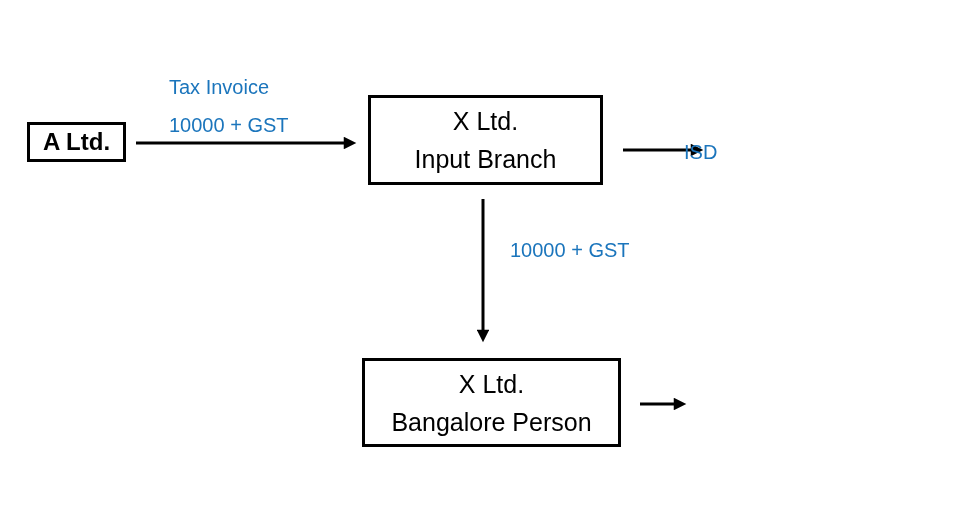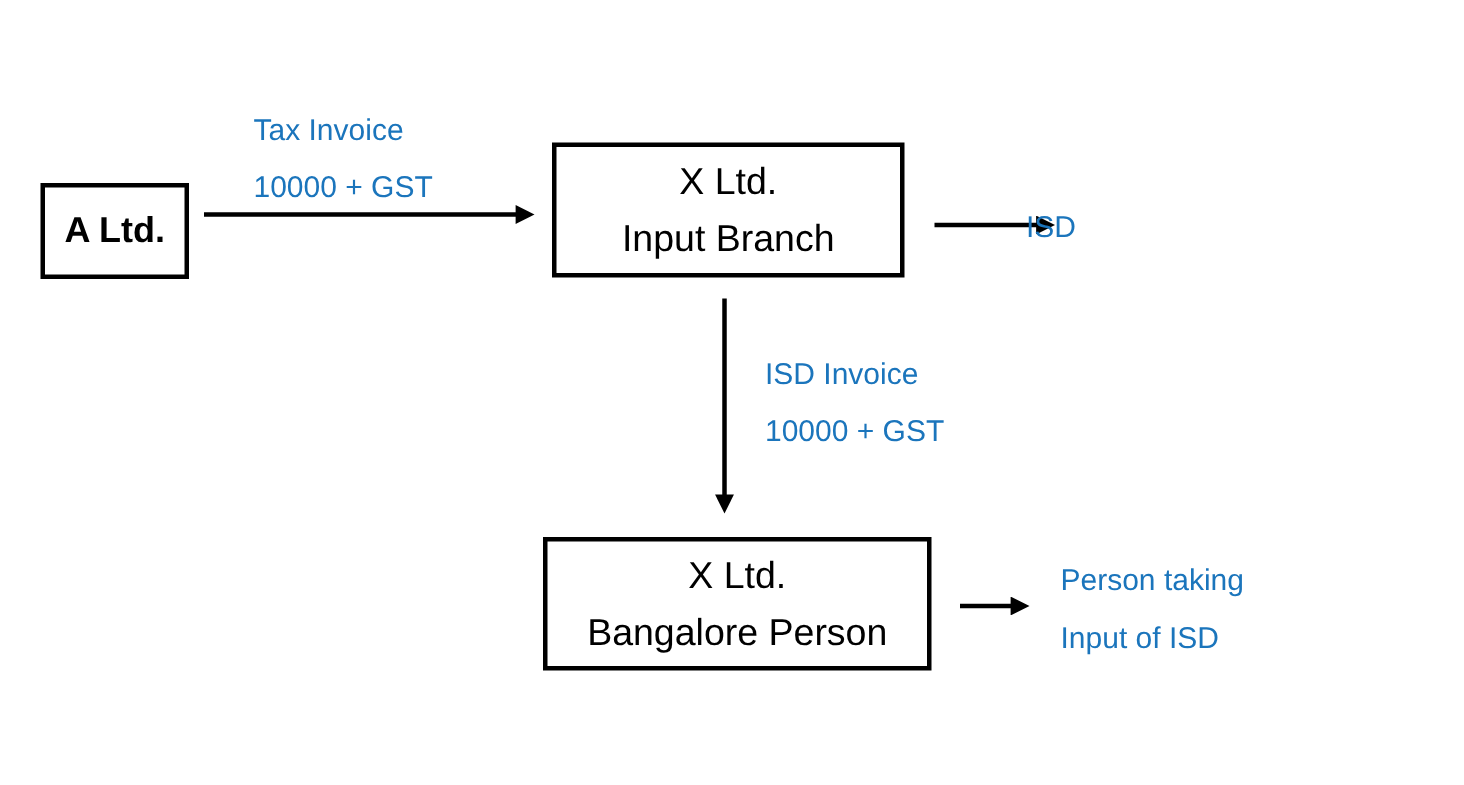--- a/index.html
+++ b/index.html
@@ -36,21 +36,21 @@
     background: var(--background);
     display: flex;
     flex-direction: column;
     align-items: center;
     justify-content: center;
     color: #000000;
     text-align: center;
   }
   .node-a {
     left: 27px; top: 122px;
-    width: 99px; height: 64px;
+    width: 99px; height: 40px;
     font-size: 24px;
     font-weight: bold;
   }
   .node-mumbai {
     left: 368px; top: 95px;
     width: 235px; height: 90px;
     font-size: 25px;
     line-height: 38px;
   }
   .node-bangalore {
@@ -105,22 +105,17 @@
   <div class="blue-label label-tax-invoice">
     <div>Tax Invoice</div>
     <div>10000 + GST</div>
   </div>
 
   <div class="blue-label label-isd">
     <span>ISD</span>
   </div>
 
   <div class="blue-label label-isd-invoice">
-    <div>ISD Invoice</div>
     <div>10000 + GST</div>
   </div>
 
-  <div class="blue-label label-person">
-    <div>Person taking</div>
-    <div>Input of ISD</div>
-  </div>
 
 </div>
 
 </body></html>

